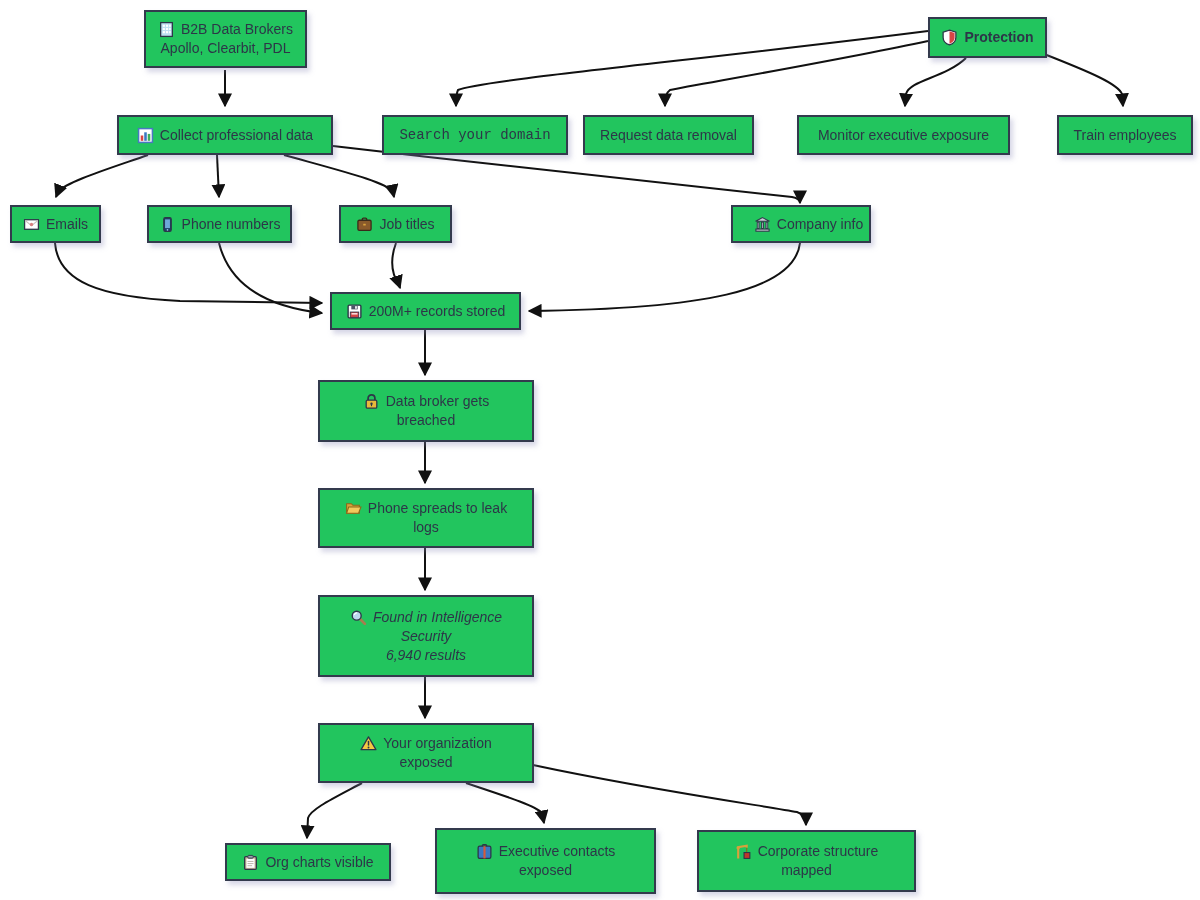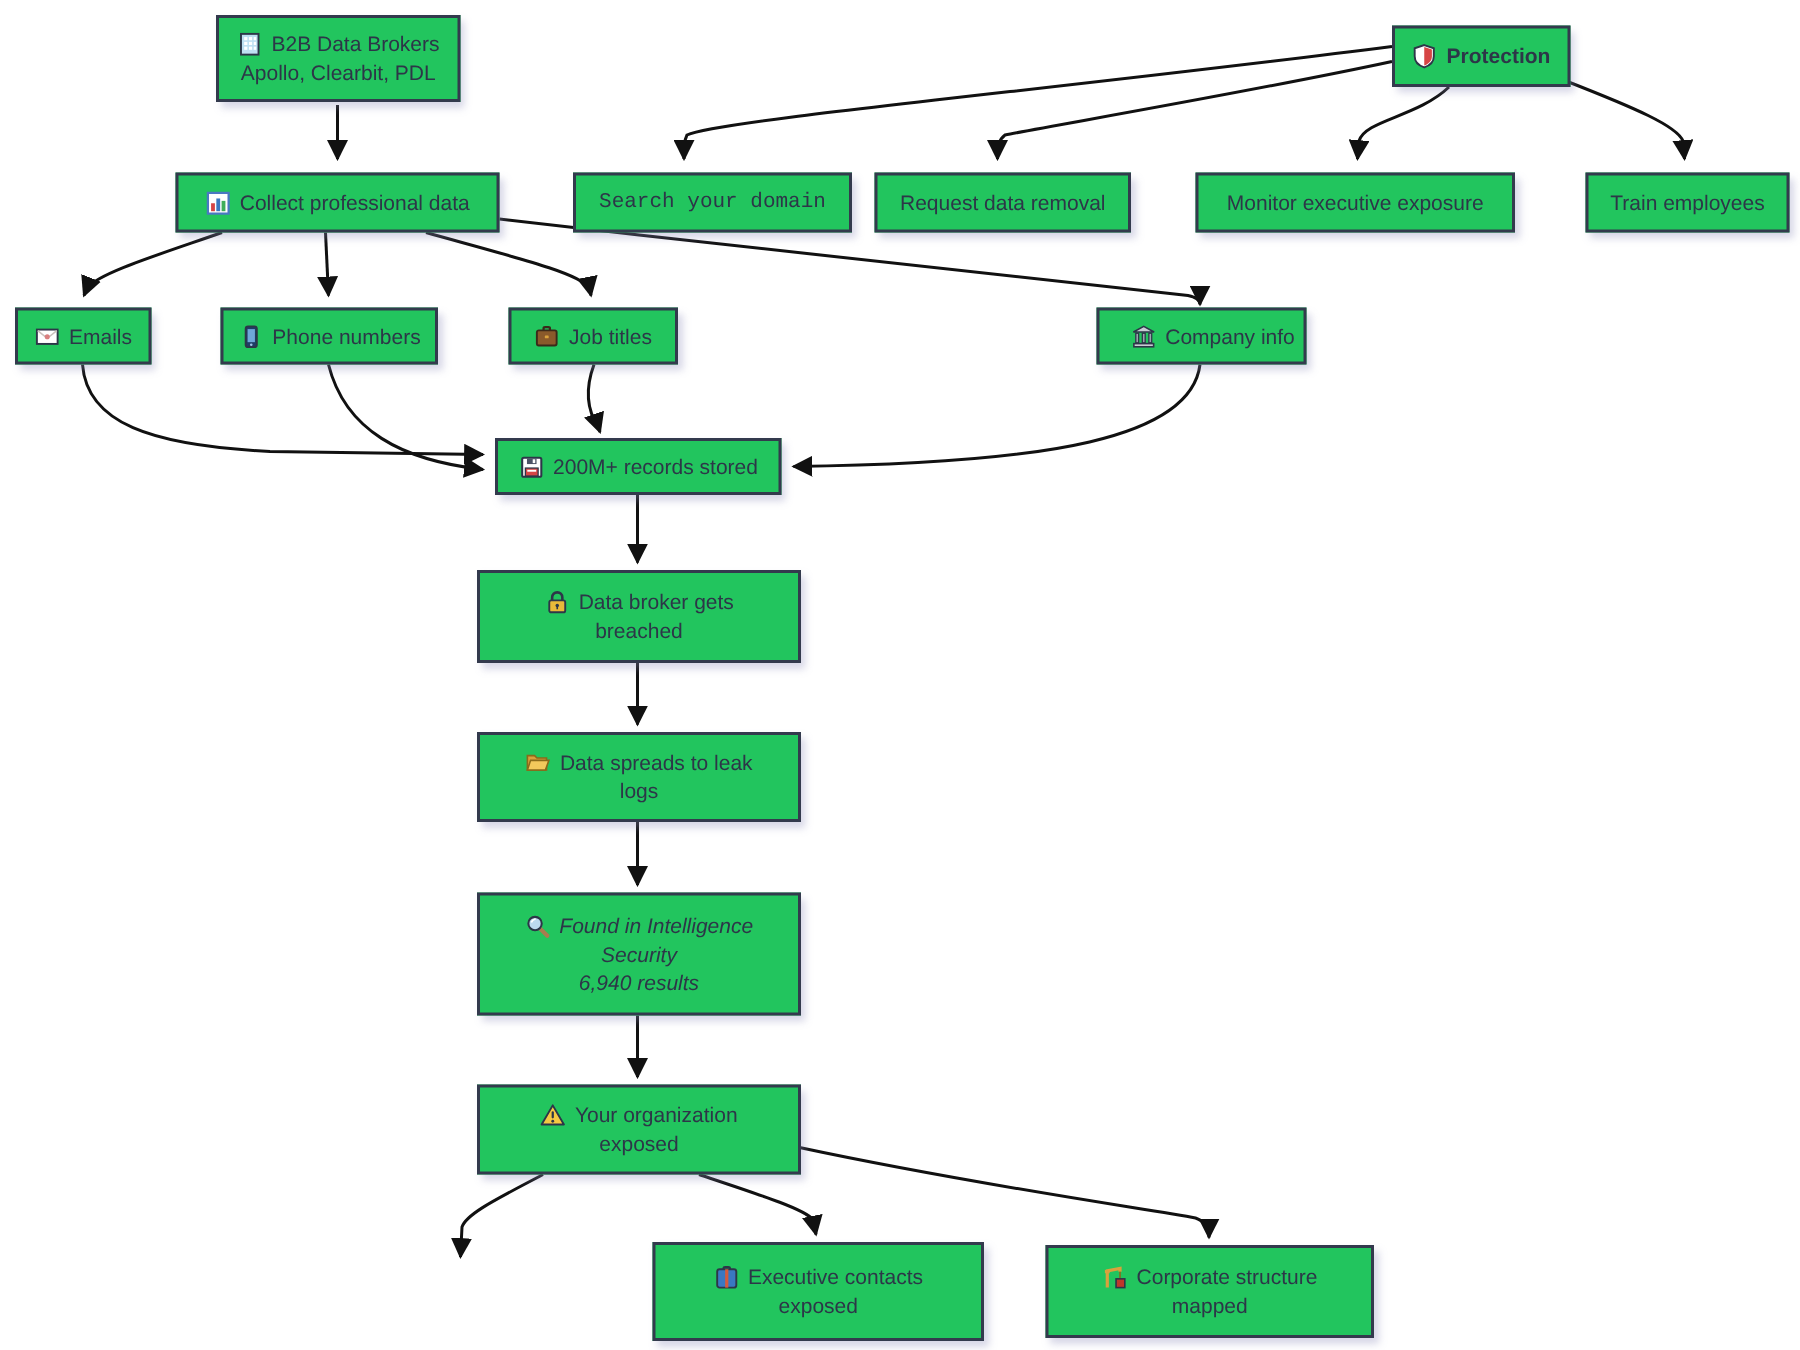--- a/index.html
+++ b/index.html
@@ -236,21 +236,21 @@
   </div>
 
   <div class="node pos-leak">
     <div class="l1 line">
       <span class="icon">
         <svg viewBox="0 0 16 16">
             <path d="M1.5 3.5 H6 L7.5 5 H13.5 V12.5 H1.5 Z" fill="#d9a13c" stroke="#8a6a1a" stroke-width="1"></path>
             <path d="M3.5 6.5 H15 L12.8 12.5 H1.5 Z" fill="#f3c95c" stroke="#8a6a1a" stroke-width="1"></path>
           </svg>
       </span>
-      <span class="line">Data spreads to leak</span>
+      <span class="line">Phone spreads to leak</span>
     </div>
     <div class="line">logs</div>
   </div>
 
   <div class="node pos-found">
     <div class="l1 line">
       <span class="icon">
         <svg viewBox="0 0 16 16">
             <line x1="9.5" y1="9.5" x2="14" y2="14" stroke="#a87c4f" stroke-width="2.6" stroke-linecap="round"></line>
             <circle cx="6.3" cy="6.3" r="4.2" fill="#bcd9ee" stroke="#2d3648" stroke-width="1.3"></circle>
@@ -270,20 +270,37 @@
             <path d="M8 1.8 L15 13.8 H1 Z" fill="#f5c842" stroke="#2d3648" stroke-width="1.2" stroke-linejoin="round"></path>
             <rect x="7.3" y="5.5" width="1.4" height="4.5" rx="0.7" fill="#2d3648"></rect>
             <circle cx="8" cy="11.8" r="0.9" fill="#2d3648"></circle>
           </svg>
       </span>
       <span class="line">Your organization</span>
     </div>
     <div class="line">exposed</div>
   </div>
 
+  <div class="node pos-orgcharts">
+    <div class="l1 line">
+      <span class="icon">
+        <svg viewBox="0 0 16 16">
+            <rect x="2.5" y="2.5" width="11" height="12" rx="1" fill="#cbb79a" stroke="#2d3648" stroke-width="1.2"></rect>
+            <rect x="4.2" y="4.5" width="7.6" height="8.5" fill="#ffffff"></rect>
+            <rect x="5.5" y="1.3" width="5" height="2.6" rx="0.8" fill="#9aa3ad" stroke="#2d3648" stroke-width="0.9"></rect>
+            <g stroke="#b9b2a8" stroke-width="0.9">
+              <line x1="5.2" y1="7" x2="10.8" y2="7"></line>
+              <line x1="5.2" y1="9" x2="10.8" y2="9"></line>
+              <line x1="5.2" y1="11" x2="9.5" y2="11"></line>
+            </g>
+          </svg>
+      </span>
+      <span class="line">Org charts visible</span>
+    </div>
+  </div>
 
   <div class="node pos-exec">
     <div class="l1 line">
       <span class="icon">
         <svg viewBox="0 0 16 16">
             <path d="M6 3 V2.4 C6 1.9 6.4 1.6 7 1.6 H9 C9.6 1.6 10 1.9 10 2.4 V3" fill="none" stroke="#2d3648" stroke-width="1.3"></path>
             <rect x="2" y="3" width="12" height="11.5" rx="1.5" fill="#3a78c2" stroke="#2d3648" stroke-width="1.2"></rect>
             <rect x="7" y="3" width="2" height="11.5" fill="#d65a3a"></rect>
           </svg>
       </span>

